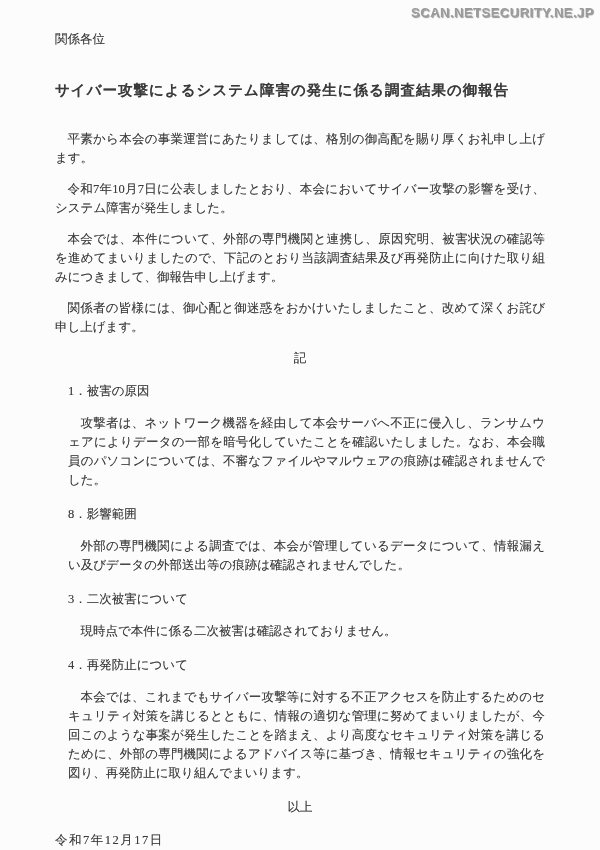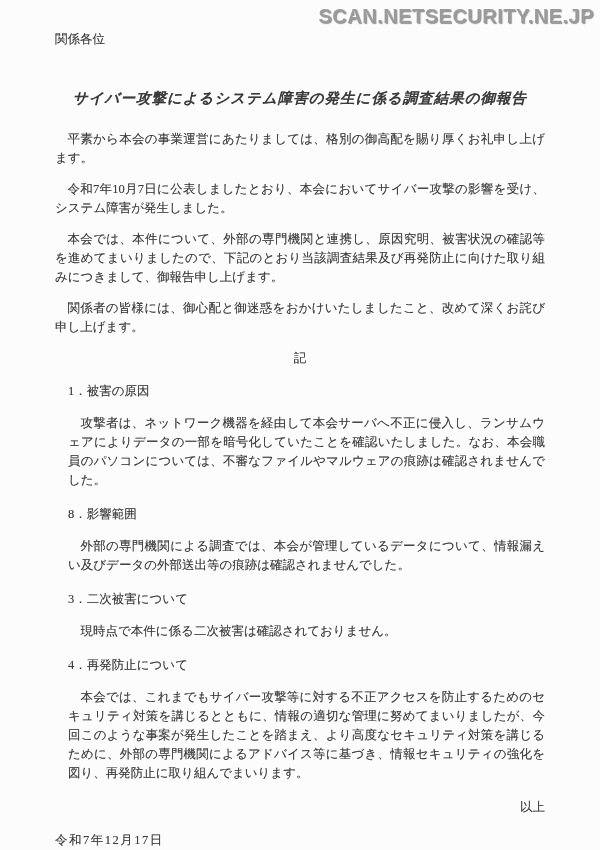--- a/index.html
+++ b/index.html
@@ -15,44 +15,42 @@
     font-family: "Liberation Serif", "DejaVu Serif", serif;
     color: #3a3a3a;
     overflow: hidden;
   }
   .watermark {
     position: absolute;
     top: 5px;
     right: 6px;
     font-family: "Liberation Sans", "DejaVu Sans", sans-serif;
     font-weight: bold;
-    font-size: 20px;
+    font-size: 13px;
     letter-spacing: 0.5px;
     color: #9b9b9b;
     text-shadow: -1px -1px 0 rgba(255,255,255,0.9), 1px 1px 1px rgba(110,110,110,0.75);
   }
   .content {
     position: absolute;
     left: 55px;
     top: 30px;
     width: 490px;
     font-size: 12.5px;
     line-height: 19px;
     text-shadow: 0 0 0.6px rgba(70,70,70,0.45);
   }
   .addressee {
-    margin-bottom: 40px;
+    margin-bottom: 32px;
   }
   .doc-title {
     font-size: 14.5px;
     font-weight: bold;
-    text-align: center;
-    margin: 0 0 22px 0;
+    margin: 0 0 30px 0;
     letter-spacing: 1px;
-    font-style: italic;
   }
   .para {
     margin: 0 0 12px 0;
     text-indent: 1em;
     text-align: justify;
   }
   .record-marker {
     text-align: center;
     margin: 10px 0 14px 0;
   }
@@ -61,21 +59,21 @@
   }
   .section-heading {
     margin: 13px;
   }
   .section-body {
     margin: 0 0 0 13px;
     text-indent: 1em;
     text-align: justify;
   }
   .closing {
-    text-align: right;
+    text-align: center;
   }
   .doc-date {
     margin-top: 14px;
     letter-spacing: 1.5px;
   }
   .contact {
     margin-top: 16px;
     margin-left: 268px;
     line-height: 19.5px;
   }

